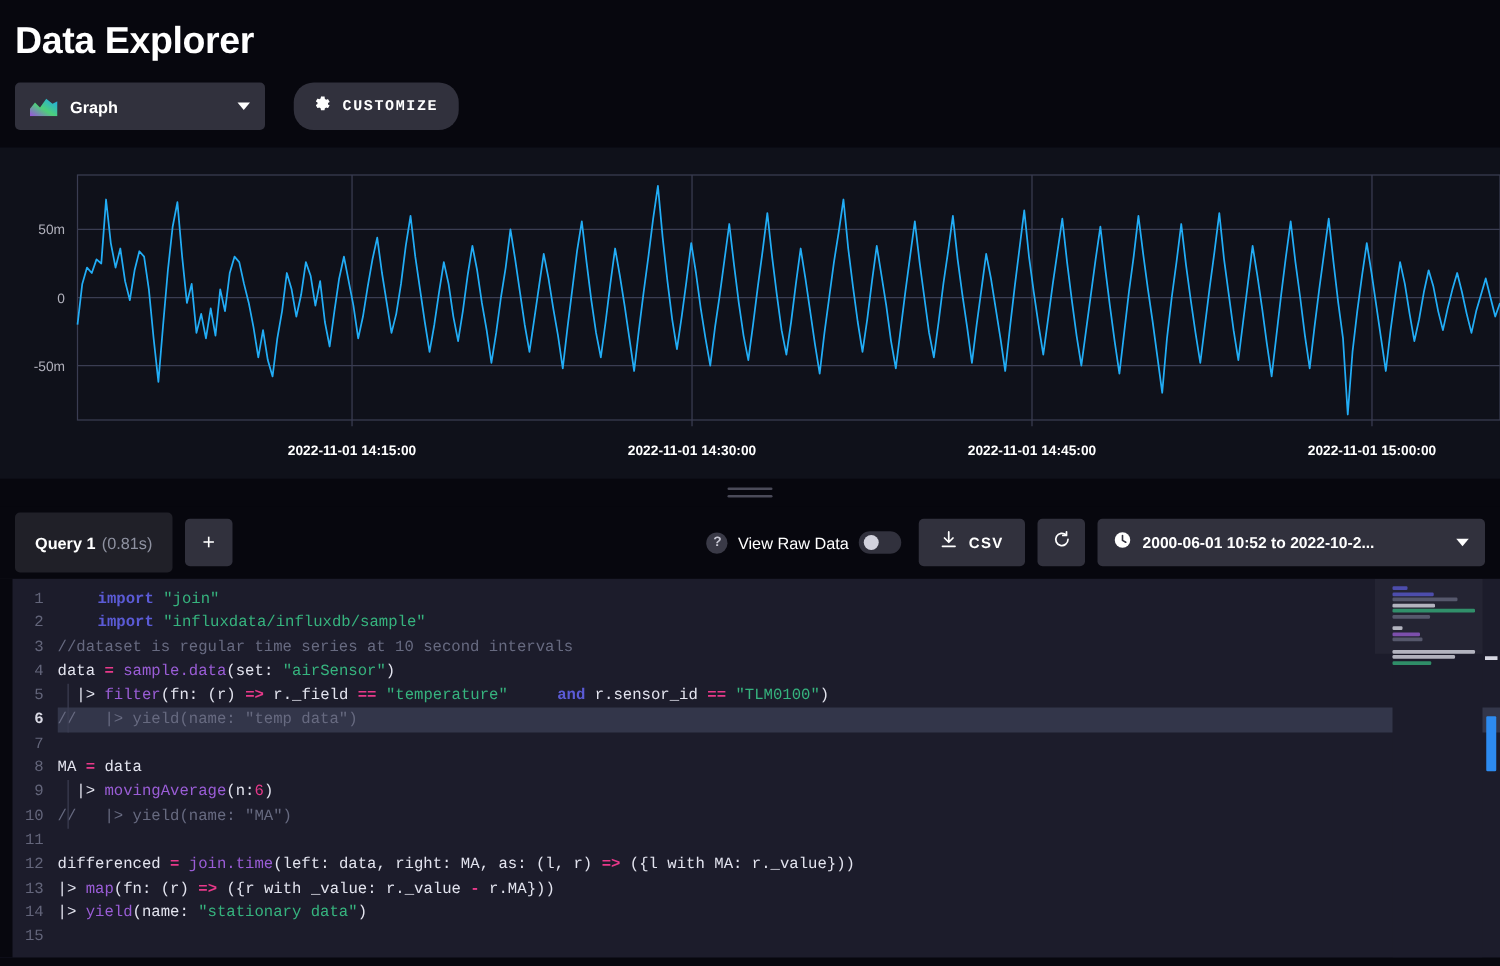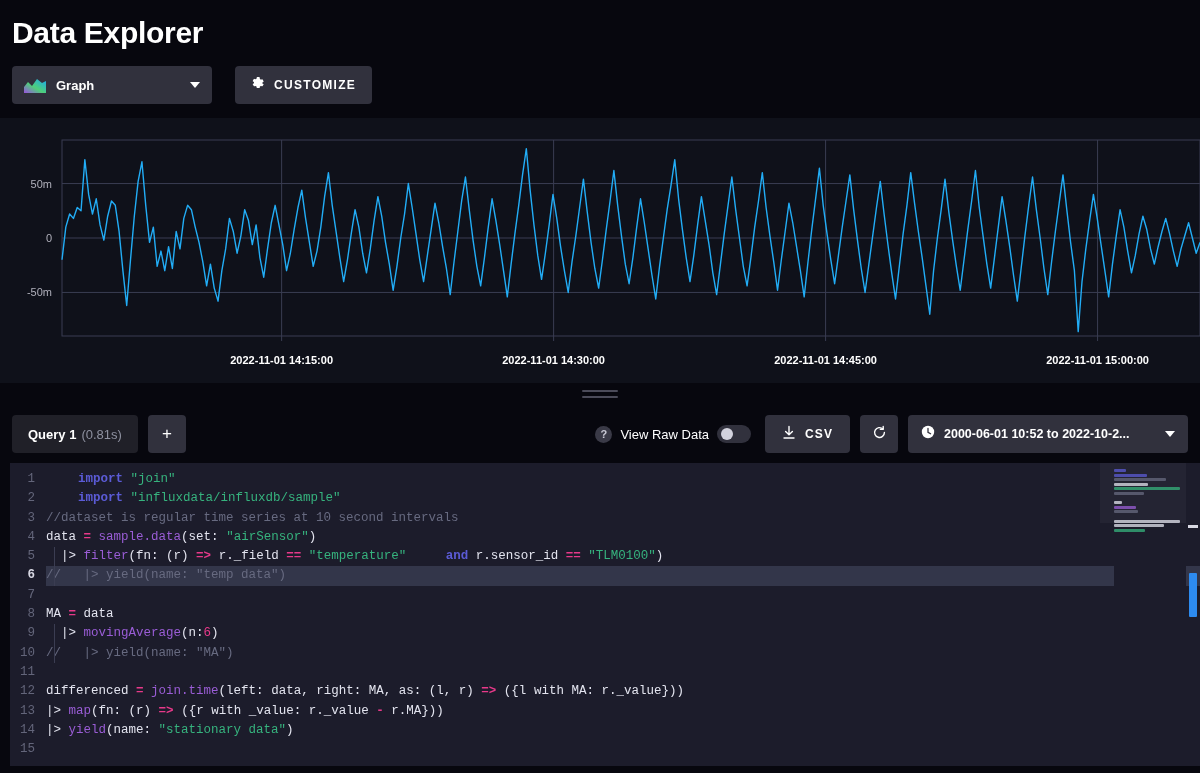--- a/index.html
+++ b/index.html
@@ -44,24 +44,25 @@
   }
   .caret {
     width: 0; height: 0;
     border-left: 5px solid transparent;
     border-right: 5px solid transparent;
     border-top: 6px solid #ffffff;
   }
   .customize-btn {
     height: 38px;
     background: #31313d;
-    border-radius: 4px;
+    border-radius: 16px;
     display: flex; align-items: center;
     padding: 0 16px; gap: 9px;
     cursor: pointer;
+    font-family: Liberation Mono, monospace;
   }
   .customize-btn .txt {
     color: #ffffff; font-size: 12px;
     font-weight: bold; letter-spacing: 1.3px;
   }
 
   
   .graph-panel {
     margin: 14px 0 0 0;
     height: 265px;
@@ -86,21 +87,21 @@
   .drag-handle i { display: block; height: 2px; background: #4b4b59; border-radius: 1px; }
 
   
   .query-bar {
     height: 58px;
     background: #07070e;
     display: flex; align-items: center;
     padding: 0 12px;
   }
   .query-tab {
-    height: 38px;
+    height: 48px;
     background: #202028;
     border-radius: 4px;
     display: flex; align-items: center;
     padding: 0 16px; gap: 5px;
     cursor: pointer;
     text-align: right;
   }
   .query-tab .name { color: #ffffff; font-size: 13px; font-weight: bold; }
   .query-tab .dur { color: #8e91a0; font-size: 13px; }
   .add-query-btn {
@@ -143,21 +144,21 @@
   }
   .csv-btn .txt { color: #fff; font-size: 12px; font-weight: bold; letter-spacing: 1.1px; }
   .refresh-btn {
     width: 38px; height: 38px; background: #31313d; border-radius: 4px;
     display: flex; align-items: center; justify-content: center;
     cursor: pointer;
   }
   .timerange-btn {
     height: 38px; background: #31313d; border-radius: 4px;
     display: flex; align-items: center; gap: 9px;
-    padding: 0 13px; width: 280px; cursor: pointer;
+    padding: 0 13px; width: 310px; cursor: pointer;
   }
   .timerange-btn .txt {
     color: #ffffff; font-size: 12.5px; font-weight: bold;
     flex: 1; white-space: nowrap; overflow: hidden;
   }
 
   
   .editor {
     height: 303px;
     background: #1c1c2b;

